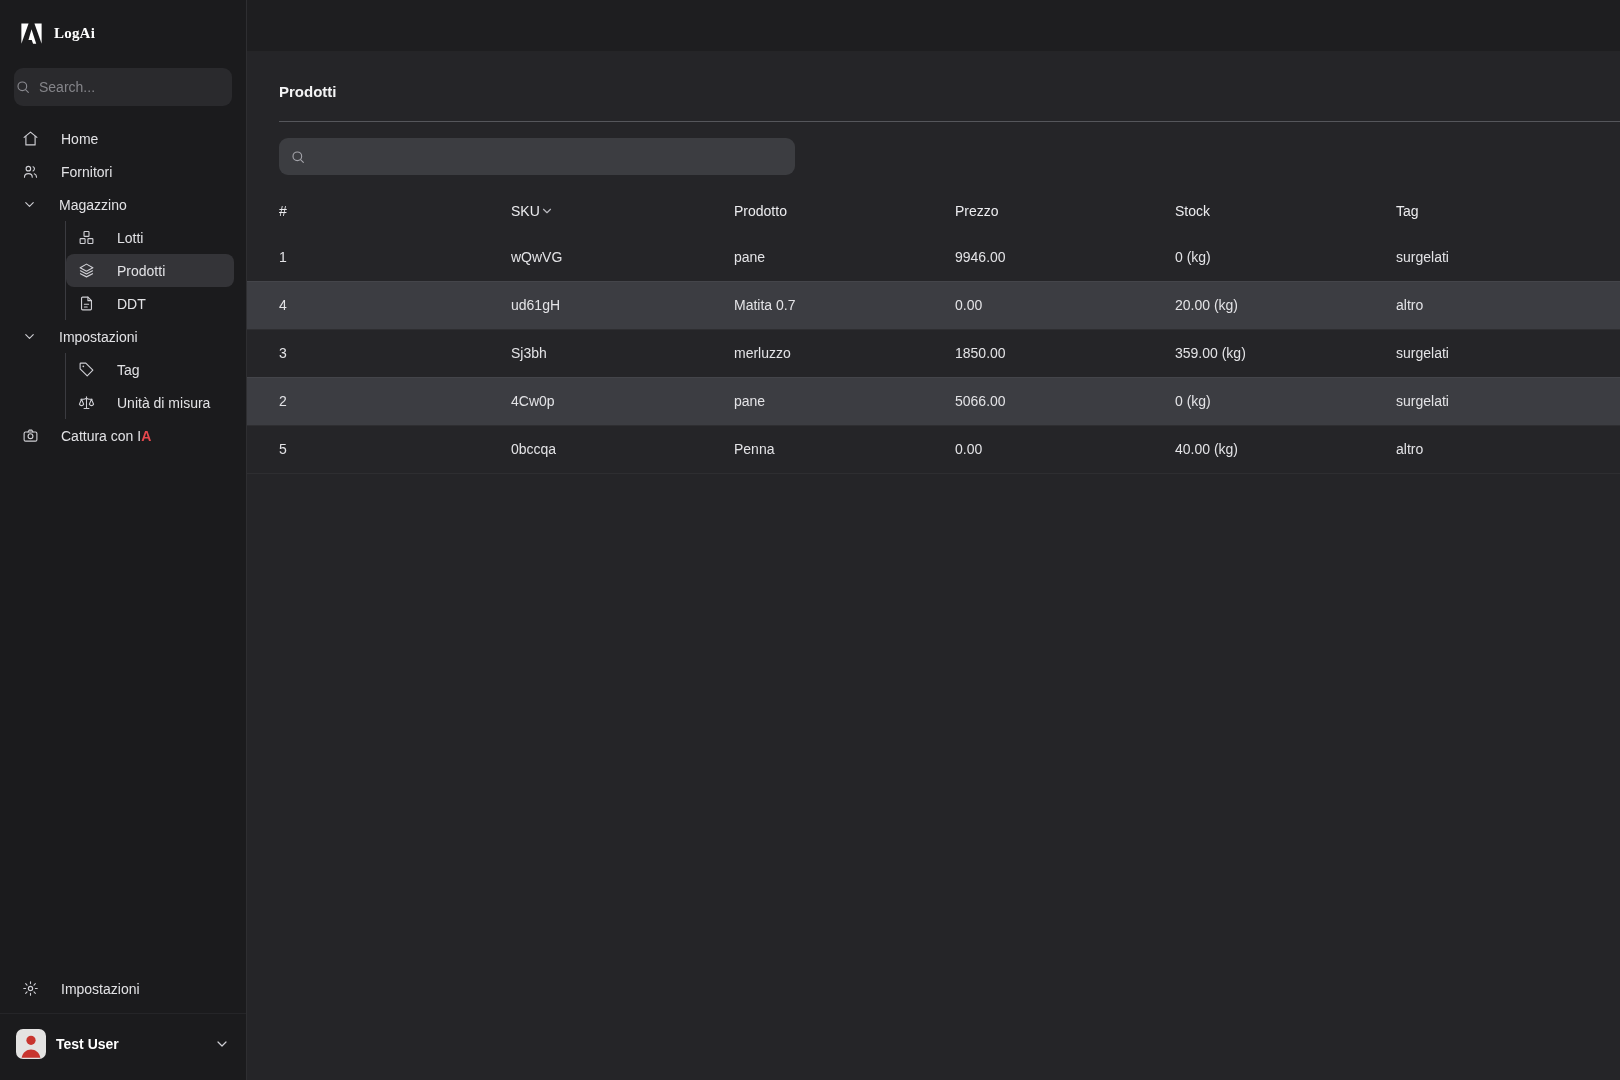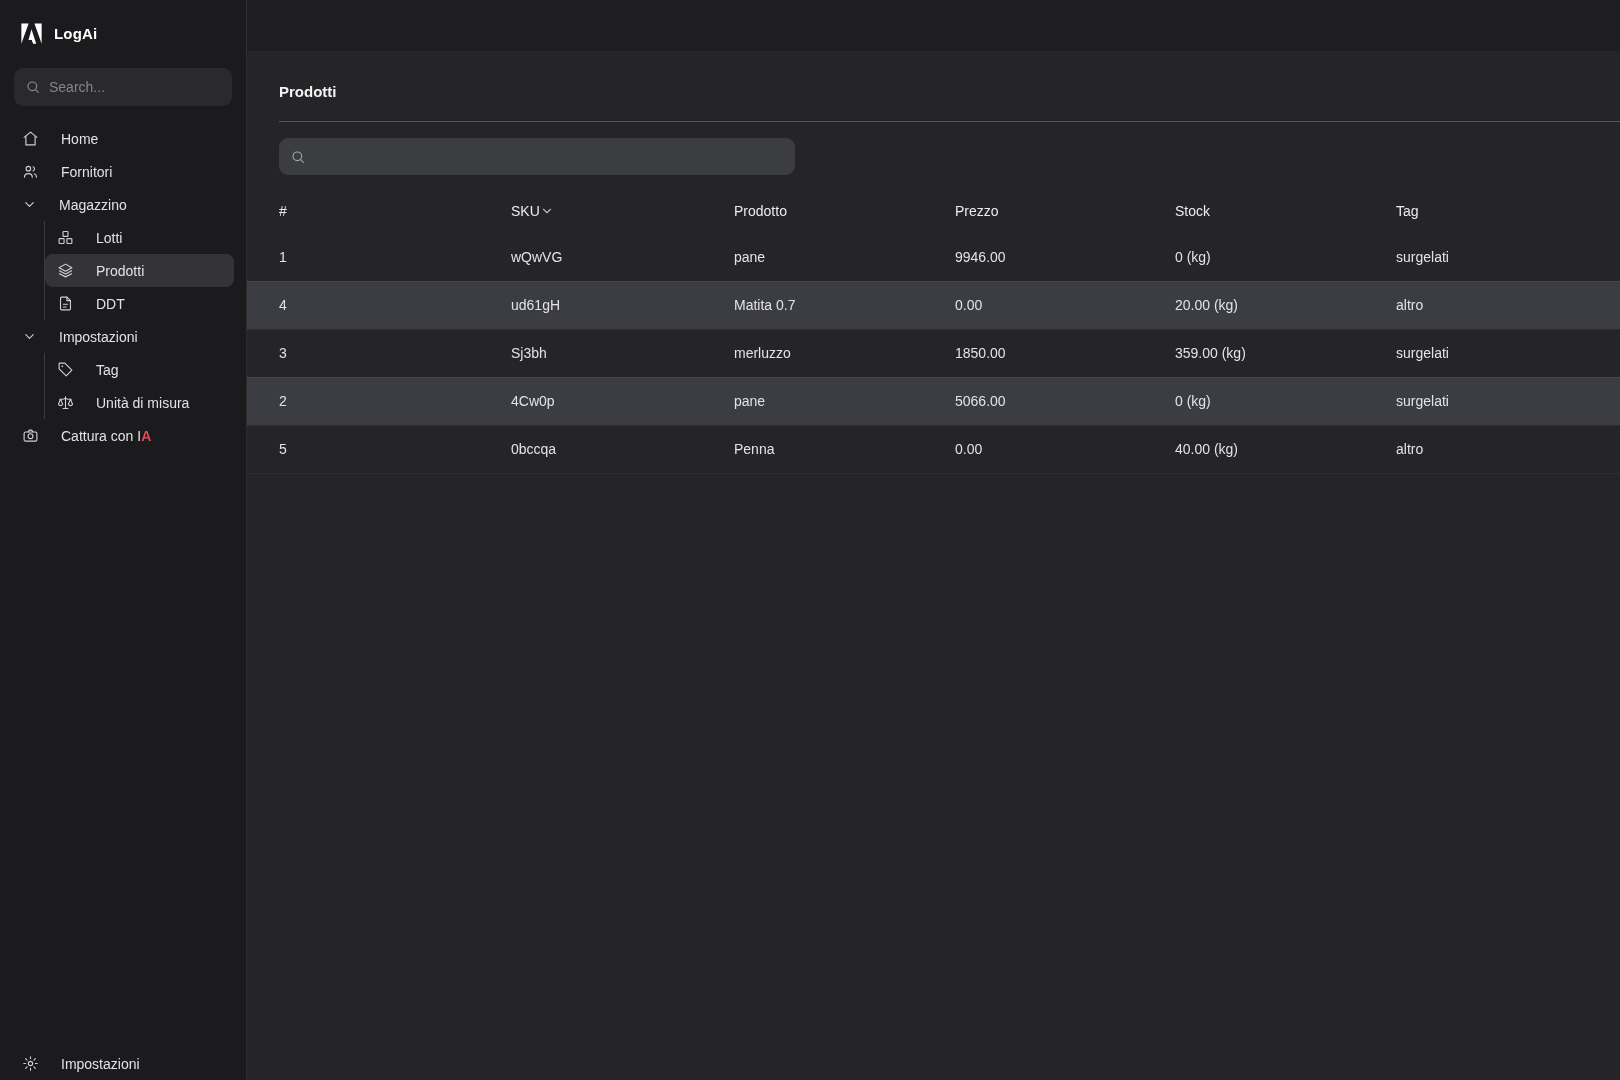--- a/index.html
+++ b/index.html
@@ -12,47 +12,47 @@
   }
   svg { display:block; }
 
   
   .sidebar {
     width:247px; min-width:247px; height:100%;
     background:#1b1b1d;
     border-right:1px solid #2e2e31;
     display:flex; flex-direction:column;
   }
-  .logo-row { display:flex; align-items:center; gap:9px; padding:20px 18px 12px; }
+  .logo-row { display:flex; align-items:center; gap:9px; padding:20px 18px 12px;font-family:Liberation Serif, serif; }
   .logo-mark svg { width:27px; height:27px; }
   .logo-text { font-size:15px; font-weight:600; color:#ffffff; letter-spacing:.2px; }
 
   .side-search {
     margin:9px 14px 6px; height:38px;
     background:#2a2a2d; border-radius:9px;
-    display:flex; align-items:center; gap:8px; padding:0 11px;
+    display:flex; align-items:center; gap:8px; padding:0 1px;
   }
   .side-search svg { width:16px; height:16px; color:#8a8a90; flex:none; }
   .side-search input {
     background:transparent; border:none; outline:none;
     color:#e4e4e7; font-size:14px; width:100%;
     font-family:"Liberation Sans", sans-serif;
   }
   .side-search input::placeholder { color:#85858a; }
 
   .nav { padding:10px 12px 0; }
   .nav-item {
     height:33px; display:flex; align-items:center; gap:22px;
     padding:0 10px; border-radius:8px;
     font-size:14px; color:#e2e2e5; cursor:pointer; white-space:nowrap;
   }
   .nav-item svg { width:17px; height:17px; color:#cfcfd4; flex:none; }
   .nav-item .chev { width:15px; height:15px; }
   .nav-item.active { background:#343438; }
-  .nav-children { margin-left:32px; border-left:1px solid #3b3b40; }
+  .nav-children { margin-left:53px; border-left:1px solid #3b3b40; }
   .nav-children .nav-item { padding-left:12px; }
   .accent-a { color:#e5484d; font-weight:700; }
 
   .sidebar-bottom { margin-top:auto; }
   .user-row {
     display:flex; align-items:center; gap:10px;
     padding:15px 16px 21px; margin-top:8px;
     border-top:1px solid #252528;
     cursor:pointer;
   }
@@ -213,20 +213,33 @@
     <nav class="nav">
       <div class="nav-item">
         <svg viewBox="0 0 24 24" fill="none" stroke="currentColor" stroke-width="1.6" stroke-linecap="round" stroke-linejoin="round">
           <circle cx="12" cy="12" r="3"></circle>
           <path d="M12 2.5v2.6M12 18.9v2.6M2.5 12h2.6M18.9 12h2.6M5.2 5.2l1.9 1.9M16.9 16.9l1.9 1.9M18.8 5.2l-1.9 1.9M7.1 16.9l-1.9 1.9"></path>
         </svg>
         <span>Impostazioni</span>
       </div>
     </nav>
 
+    <div class="user-row">
+      <span class="avatar">
+        <svg viewBox="0 0 24 24">
+          <rect width="24" height="24" fill="#e4e3e2"></rect>
+          <circle cx="12" cy="9" r="3.7" fill="#c8352f"></circle>
+          <path d="M4.5 23c.8-4.2 3.9-6.6 7.5-6.6s6.7 2.4 7.5 6.6z" fill="#c8352f"></path>
+        </svg>
+      </span>
+      <span class="user-name">Test User</span>
+      <svg class="chev" viewBox="0 0 24 24" fill="none" stroke="currentColor" stroke-width="1.8" stroke-linecap="round" stroke-linejoin="round">
+        <path d="M6 9l6 6 6-6"></path>
+      </svg>
+    </div>
   </div>
 </aside>
 
 <div class="main">
   <div class="topbar"></div>
 
   <div class="content">
     <div class="page-title">Prodotti</div>
     <hr class="header-rule">
 

